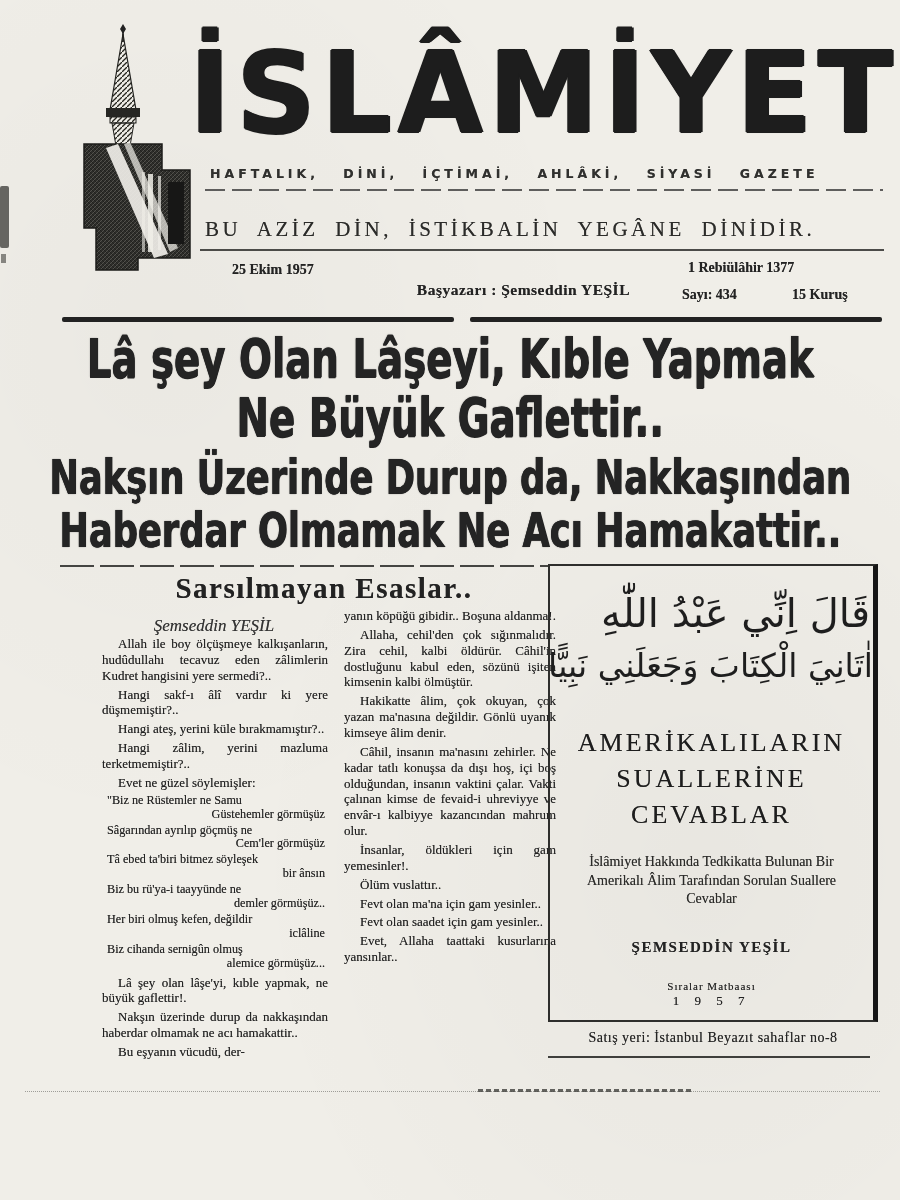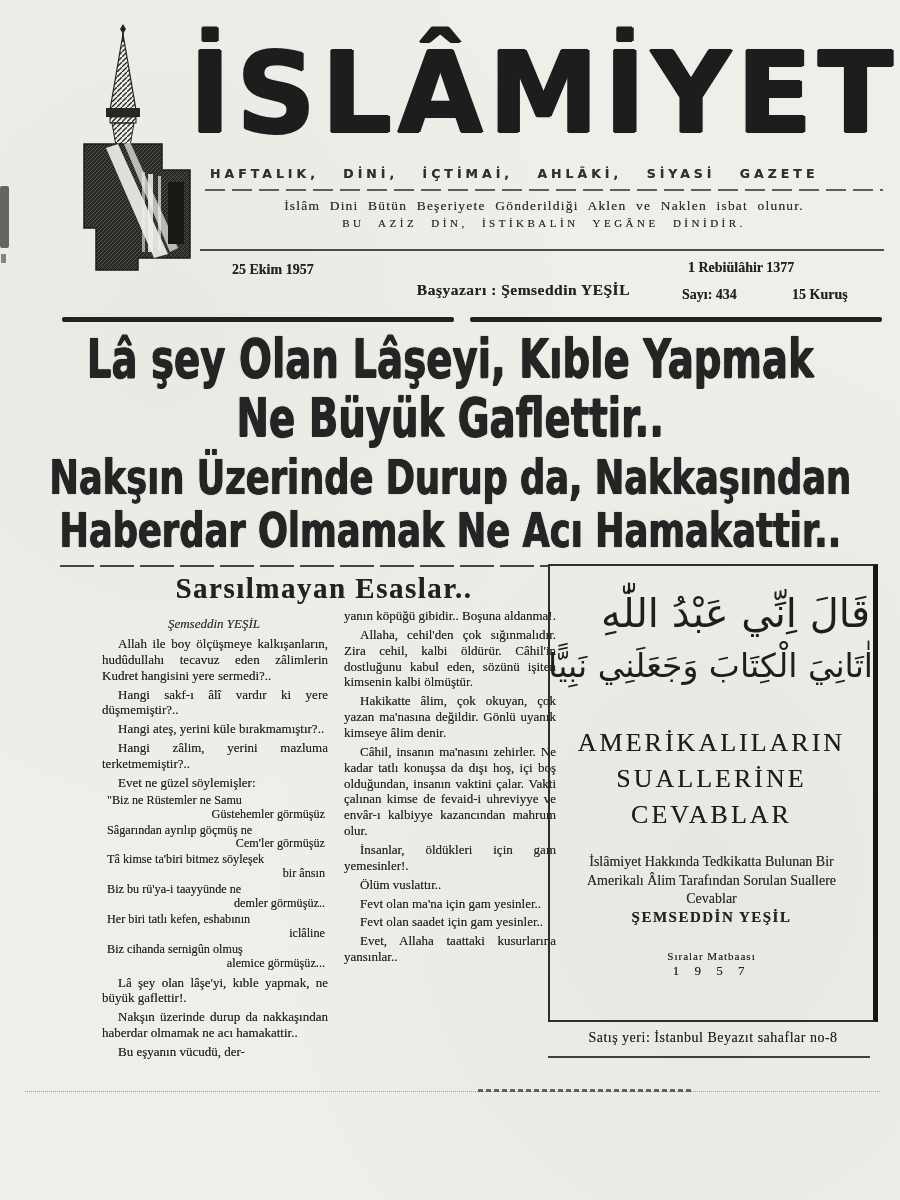--- a/index.html
+++ b/index.html
@@ -21,59 +21,59 @@
     transform:scaleY(1.02);white-space:nowrap;
   }
   .mast-sub{
     left:210px;top:166px;width:590px;text-align:right;
     font-family:"DejaVu Sans", sans-serif;font-size:12.5px;font-weight:700;letter-spacing:4px;word-spacing:16px;
     color:#30302e;white-space:nowrap;
   }
   .rule-dashed{left:205px;top:189px;width:678px;height:2px;
     background:repeating-linear-gradient(90deg,#3a3a3a 0 20px,rgba(0,0,0,0) 20px 27px);opacity:.8;}
   .motto1{left:205px;top:198px;width:678px;text-align:center;font-size:13.5px;letter-spacing:1.2px;word-spacing:5px;color:#2e2e2c;white-space:nowrap;}
-  .motto2{left:205px;top:217px;width:678px;text-align:center;font-size:11px;letter-spacing:3.5px;word-spacing:8px;color:#2b2b29;white-space:nowrap;}
+  .motto2{left:205px;top:217px;width:678px;font-size:21px;letter-spacing:3.5px;word-spacing:8px;color:#2b2b29;white-space:nowrap;}
   .rule-solid{left:200px;top:249px;width:684px;height:2px;background:#4b4b48;}
   .dl{font-size:14px;font-weight:700;white-space:nowrap;}
   .dl-editor{left:330px;top:281px;width:300px;text-align:right;font-size:15.5px;font-weight:700;letter-spacing:.5px;white-space:nowrap;}
   
   .thick{top:317px;height:5px;background:#222;border-radius:2px;}
   .thick.seg1{left:62px;width:392px;}
   .thick.seg2{left:470px;width:412px;}
   
   .headline{left:15px;right:15px;display:flex;justify-content:center;align-items:center;
     font-family:"DejaVu Sans", sans-serif;font-weight:700;color:#242424;white-space:nowrap;
     text-shadow:0.8px 0 currentColor,0 0.8px currentColor,0 0 1.5px rgba(0,0,0,.4);}
   .h1a{top:328px;height:60px;font-size:44px;transform:scale(.88,1.2);}
   .h1b{top:388px;height:58px;font-size:44px;transform:scale(.88,1.2);}
   .h2a{top:450px;height:54px;font-size:41px;transform:scale(.86,1.18);}
   .h2b{top:503px;height:54px;font-size:41px;transform:scale(.86,1.18);}
   
   .rule-body{left:60px;top:565px;width:488px;height:2px;
     background:repeating-linear-gradient(90deg,#454542 0 34px,rgba(0,0,0,0) 34px 40px);}
   .art-title{left:100px;top:572px;width:448px;text-align:center;font-size:29px;font-weight:700;letter-spacing:1.5px;color:#222;}
-  .byline{left:100px;top:616px;width:228px;text-align:center;font-style:italic;font-size:13px;color:#333;}
+  .byline{left:100px;top:616px;width:228px;text-align:center;font-style:italic;font-size:17px;color:#333;}
   .col{font-size:13px;line-height:1.22;text-align:justify;overflow:hidden;}
   .col-left{left:102px;top:636px;width:226px;height:456px;}
   .col-mid{left:344px;top:608px;width:212px;height:484px;}
   .col p{margin:0 0 3px 0;text-indent:16px;}
   .col p.noindent{text-indent:0;}
   .poem{margin:2px 0 4px 0;font-size:12.2px;line-height:1.14;}
   .poem .cpl{margin-bottom:2px;}
   .poem .l1{display:block;padding-left:5px;text-align:left;}
   .poem .l2{display:block;text-align:right;padding-right:3px;}
   
   .fbox{left:548px;top:564px;width:330px;height:458px;box-sizing:border-box;
     border:2px solid #2e2e2c;border-right:5px solid #161616;text-align:center;}
   .arabic{direction:rtl;font-family:"DejaVu Sans", sans-serif;font-weight:400;color:#1e1e1e;white-space:nowrap;padding-left:48px;}
   .ar1{margin-top:24px;font-size:40px;}
   .ar2{margin-top:10px;font-size:33px;}
   .fbox-title{margin-top:40px;font-size:26px;letter-spacing:3px;line-height:1.38;color:#1d1d1d;font-weight:400;}
   .fbox-sub{margin:20px 14px 0 14px;font-size:14px;line-height:1.35;color:#2b2b29;}
-  .fbox-author{font-size:15px;letter-spacing:1.5px;font-weight:700;}
+  .fbox-author{margin-top:30px;font-size:15px;letter-spacing:1.5px;font-weight:700;}
   .fbox-printer{margin-top:24px;font-size:11px;letter-spacing:1px;}
   .fbox-year{margin-top:1px;font-size:13px;letter-spacing:6px;}
   .sales{left:548px;top:1030px;width:330px;text-align:center;font-size:14px;letter-spacing:.5px;white-space:nowrap;}
   .rule-sales{left:548px;top:1056px;width:322px;height:2px;background:#3f3f3c;}
   
   .rule-bottom{left:25px;top:1091px;width:855px;height:0;border-top:1px dotted #8a8a85;opacity:.8;}
   .rule-bottom-dark{left:478px;top:1089px;width:215px;height:3px;
     background:repeating-linear-gradient(90deg,#4a4a46 0 5px,rgba(0,0,0,0) 5px 8px);opacity:.85;}
   
   .smudge1{left:0;top:186px;width:9px;height:62px;background:#4e4e4a;opacity:.85;border-radius:2px;}
@@ -106,21 +106,20 @@
     <polygon points="52,122 58,120 106,226 98,230" fill="#f0eee8" opacity="0.72"></polygon>
     <rect x="70" y="150" width="3" height="80" fill="#f0eee8" opacity="0.6"></rect>
     <rect x="76" y="152" width="5" height="78" fill="#f0eee8" opacity="0.85"></rect>
     <rect x="86" y="154" width="3" height="74" fill="#f0eee8" opacity="0.7"></rect>
     <rect x="96" y="160" width="16" height="62" fill="#171716"></rect>
   </svg>
 
   <div class="abs mast-title">İSLÂMİYET</div>
   <div class="abs mast-sub ink">HAFTALIK, DİNİ, İÇTİMAİ, AHLÂKİ, SİYASİ GAZETE</div>
   <div class="abs rule-dashed"></div>
-  <div class="abs motto1 ink">İslâm Dini Bütün Beşeriyete Gönderildiği Aklen ve Naklen isbat olunur.</div>
   <div class="abs motto2 ink">BU AZİZ DİN, İSTİKBALİN YEGÂNE DİNİDİR.</div>
   <div class="abs rule-solid"></div>
 
   <div class="abs dl ink" style="left:232px;top:262px">25 Ekim 1957</div>
   <div class="abs dl ink" style="left:688px;top:260px">1 Rebiülâhir 1377</div>
   <div class="abs dl-editor ink">Başyazarı : Şemseddin YEŞİL</div>
   <div class="abs dl ink" style="left:682px;top:287px">Sayı: 434</div>
   <div class="abs dl ink" style="left:792px;top:287px">15 Kuruş</div>
 
   <div class="abs thick seg1"></div>
@@ -144,29 +143,29 @@
     <div class="poem">
       <div class="cpl">
         <span class="l1">"Biz ne Rüstemler ne Samu</span>
         <span class="l2">Güstehemler görmüşüz</span>
       </div>
       <div class="cpl">
         <span class="l1">Sâgarından ayrılıp göçmüş ne</span>
         <span class="l2">Cem'ler görmüşüz</span>
       </div>
       <div class="cpl">
-        <span class="l1">Tâ kimse ta'biri bitmez söyleşek</span>
+        <span class="l1">Tâ ebed ta'biri bitmez söyleşek</span>
         <span class="l2">bir ânsın</span>
       </div>
       <div class="cpl">
         <span class="l1">Biz bu rü'ya-i taayyünde ne</span>
         <span class="l2">demler görmüşüz..</span>
       </div>
       <div class="cpl">
-        <span class="l1">Her biri tatlı kefen, eshabının</span>
+        <span class="l1">Her biri olmuş kefen, değildir</span>
         <span class="l2">iclâline</span>
       </div>
       <div class="cpl">
         <span class="l1">Biz cihanda sernigûn olmuş</span>
         <span class="l2">alemice görmüşüz...</span>
       </div>
     </div>
     <p>Lâ şey olan lâşe'yi, kıble yapmak, ne büyük gaflettir!.</p>
     <p>Nakşın üzerinde durup da nakkaşından haberdar olmamak ne acı hamakattir..</p>
     <p>Bu eşyanın vücudü, der-</p>

